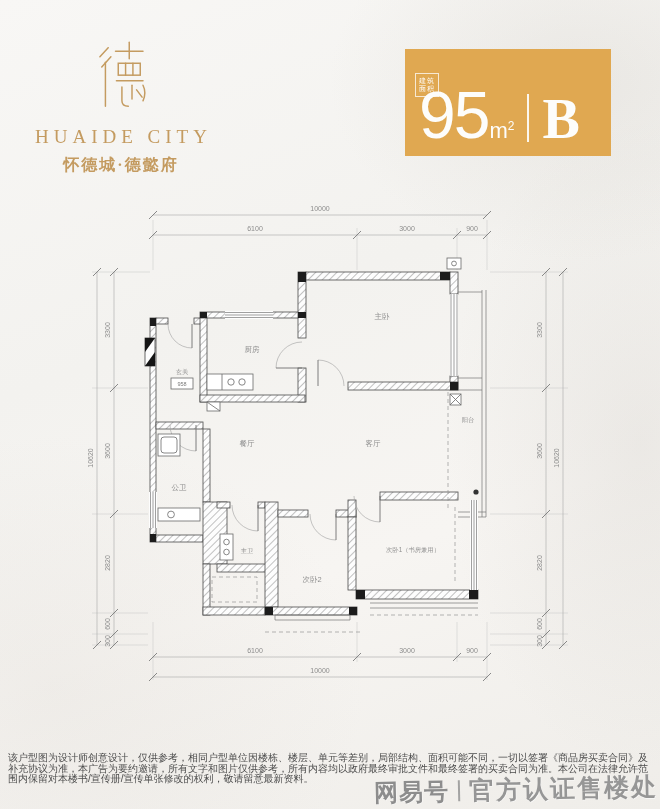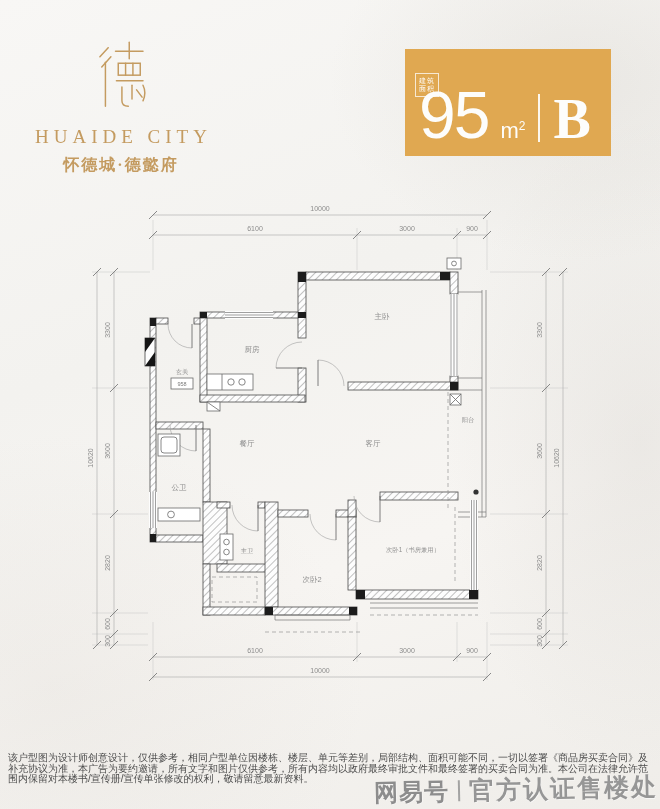--- a/index.html
+++ b/index.html
@@ -21,21 +21,21 @@
   .badge{position:absolute;left:357px;top:49px;display:flex;gap:7px;padding-left:48px;}
   .badge-main{position:relative;width:206px;height:107px;background:#e0a851;}
   .area-tag{
     position:absolute;left:10px;top:24px;width:24px;height:24px;
     border:1px solid rgba(255,255,255,.75);box-sizing:border-box;
     display:flex;flex-direction:column;align-items:center;justify-content:center;
     color:#fff;font-size:7px;line-height:8.5px;letter-spacing:1px;
   }
   .area-row{position:absolute;left:14px;right:10px;bottom:12px;display:flex;align-items:baseline;color:#fdfdfb;}
   .area-num{font-size:66px;font-weight:500;line-height:.8;letter-spacing:-2px;}
-  .area-unit{font-size:22px;font-weight:500;margin-left:12px;}
+  .area-unit{font-size:22px;font-weight:500;margin-left:1px;}
   .area-unit sup{font-size:12px;}
   .vr{width:2px;height:48px;background:rgba(255,255,255,.9);align-self:flex-end;margin:0 13px 2px 13px;}
   .unit-letter{font-family:"Liberation Serif",serif;font-size:56px;font-weight:700;line-height:.82;}
   .badge-side{
     width:87px;height:107px;background:#e0a851;color:#fff;
     display:flex;flex-direction:column;justify-content:center;align-items:center;
     font-size:14px;letter-spacing:2px;line-height:22px;padding-top:10px;box-sizing:border-box;
   }
   
   .plan{position:absolute;left:70px;top:192px;}

